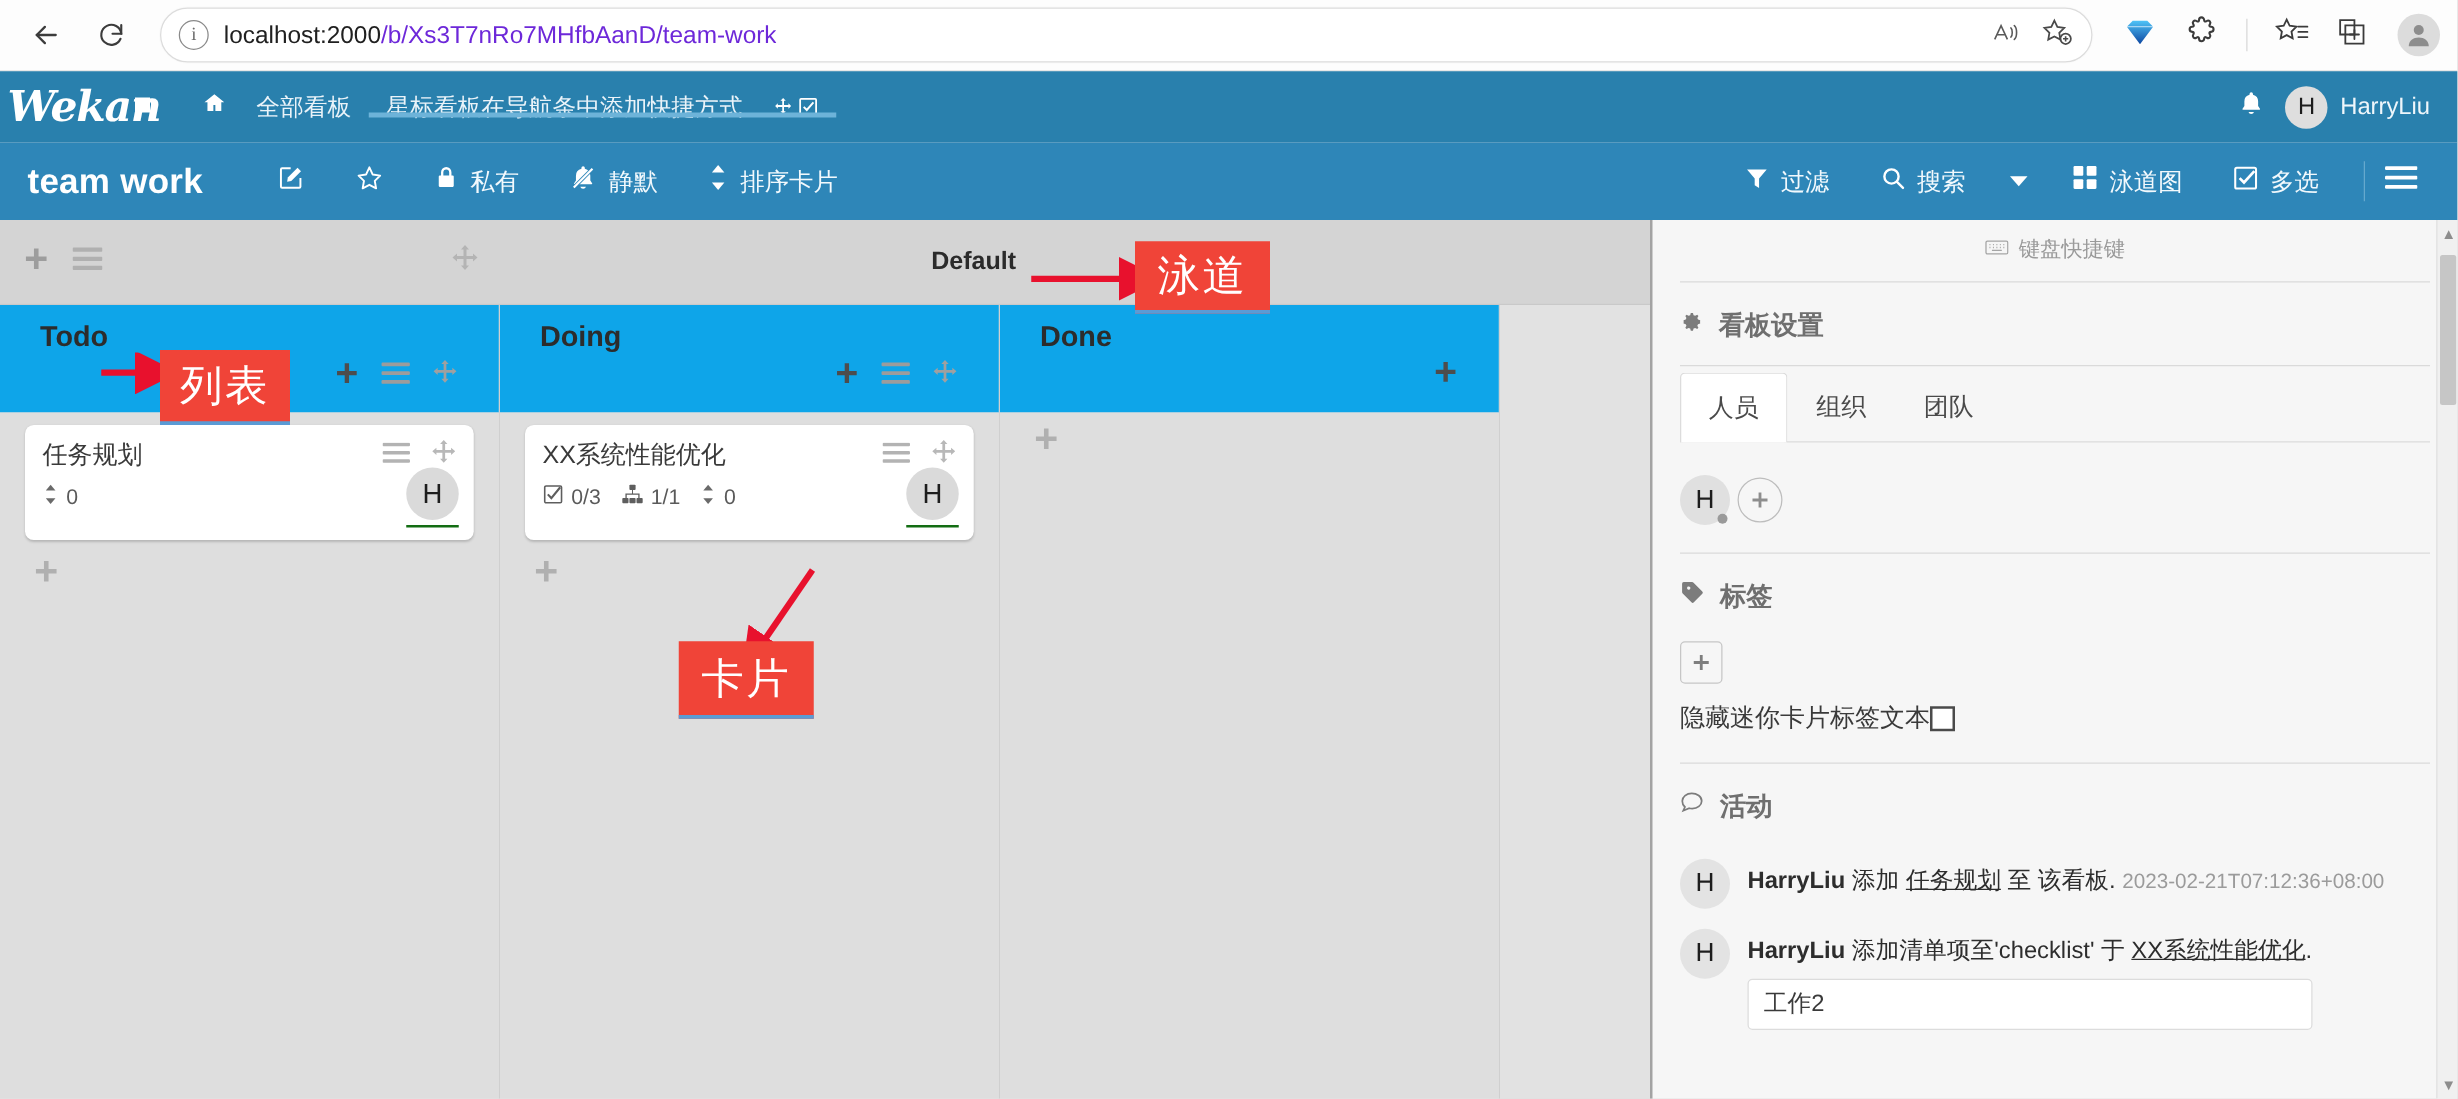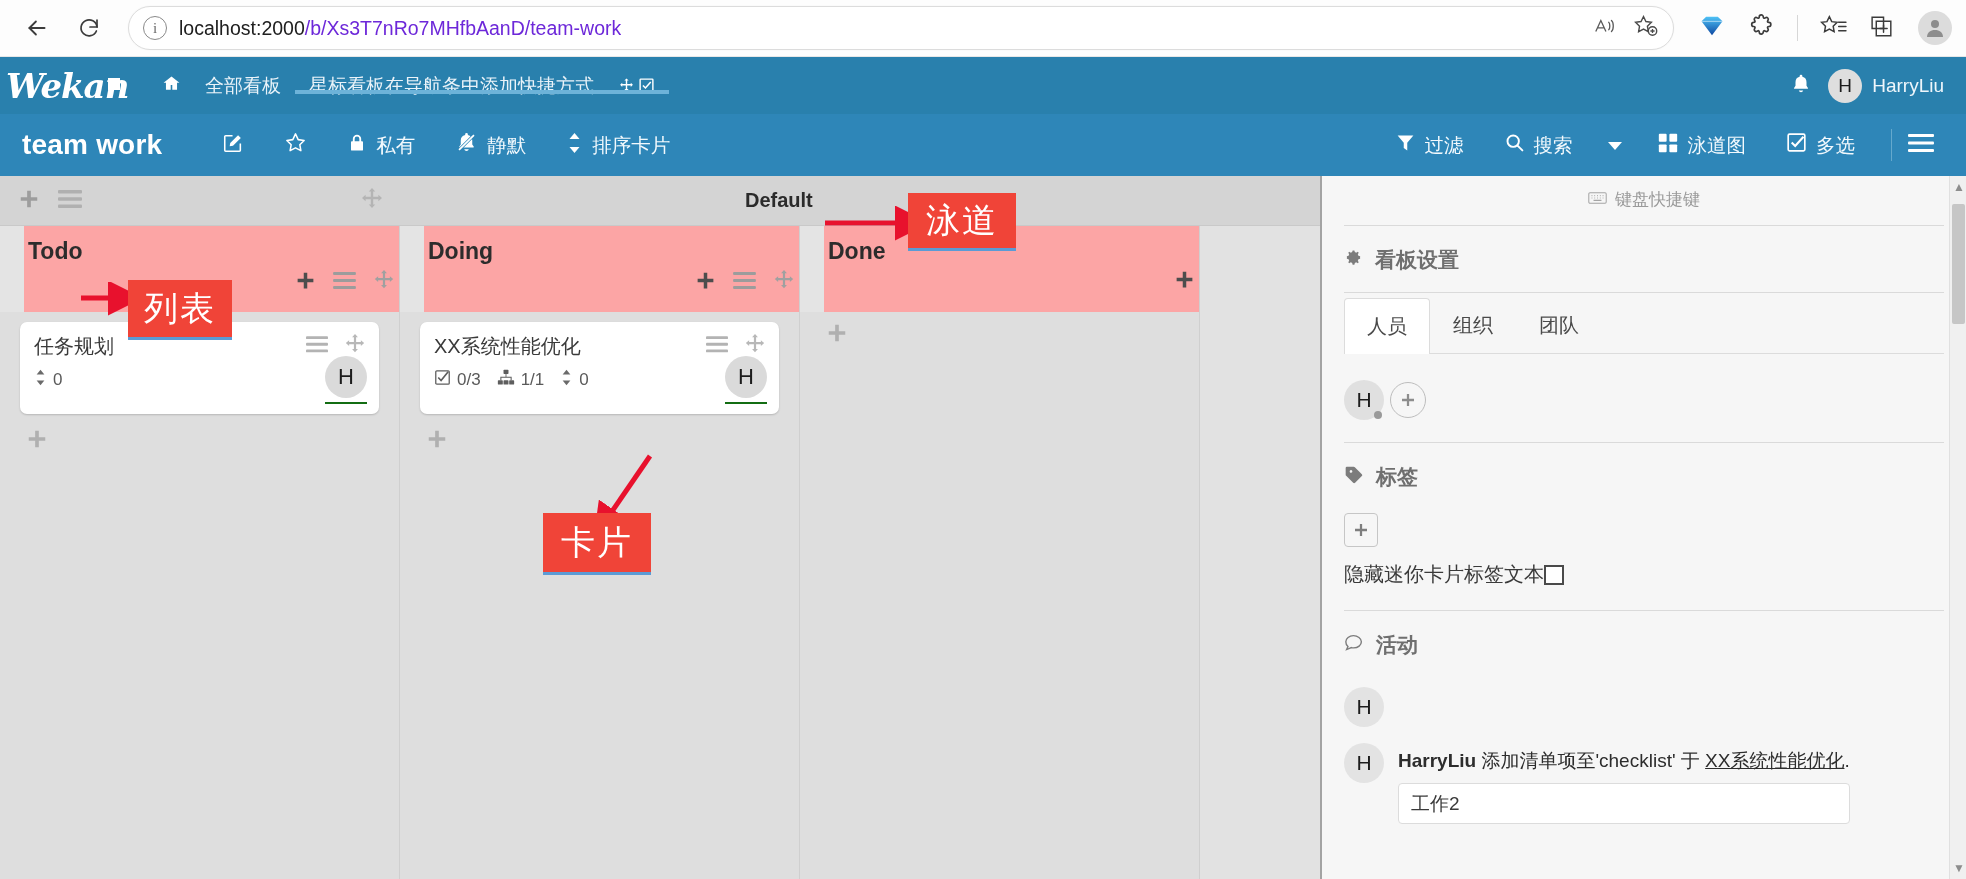--- a/index.html
+++ b/index.html
@@ -73,36 +73,35 @@
   .board-title{font-size:28px;font-weight:700;margin-right:40px;letter-spacing:.2px;}
   .bh-item{display:flex;align-items:center;gap:9px;font-size:19.5px;padding:0 20px;color:#f2f9fd;}
   .bh-right{margin-left:auto;display:flex;align-items:center;}
   .bh-sep{width:1px;height:32px;background:#65a9cd;margin:0 16px;}
 
   
   .main{display:flex;height:calc(879px - 57px - 57px - 62px);}
   .board-canvas{flex:1;display:flex;flex-direction:column;background:#dcdcdc;min-width:0;}
 
   .swimlane-head{
-    height:50px;background:#d4d4d4;display:flex;align-items:center;
+    height:68px;background:#d4d4d4;display:flex;align-items:center;
     padding:0 18px;position:relative;border-bottom:1px solid #c9c9c9;
   }
   .sw-icons{display:flex;align-items:center;gap:18px;color:#9d9d9d;}
   .sw-drag{position:absolute;left:360px;color:#b0b0b0;}
   .sw-title{position:absolute;left:745px;font-size:20px;font-weight:700;color:#2b2b2b;}
 
   .lists-row{flex:1;display:flex;align-items:stretch;background:#e2e2e2;}
   .list-col{
     width:400px;border-right:1px solid #cfcfcf;display:flex;flex-direction:column;
     background:#e4e4e4;
   }
   .list-head{
-    min-height:86px;padding:12px 4px 8px;display:flex;flex-direction:column;
-    background:#fca5a5;
-    margin-left:24px;
+    min-height:86px;padding:12px 32px 8px;display:flex;flex-direction:column;
+    background:#0ea5e9;
   }
   .list-name{font-size:23px;font-weight:700;color:#2c2c2c;}
   .list-head-icons{display:flex;align-items:center;gap:17px;margin-left:auto;color:#5a5a5a;margin-top:4px;}
   .list-body{flex:1;background:#dedede;padding:10px 20px;}
 
   .card{
     background:#fff;border-radius:7px;padding:12px 14px 16px;position:relative;
     box-shadow:0 1px 2px rgba(0,0,0,.18);min-height:92px;
   }
   .card-title{font-size:20px;color:#3a3a3a;line-height:1.2;padding-right:80px;}
@@ -687,20 +686,27 @@
           <span>
             <svg width="20" height="18" viewBox="0 0 24 22" fill="none" stroke="#7c7c7c" stroke-width="1.7">
                 <path d="M21 9.5c0 4.1-4.2 7.5-9.3 7.5-1 0-2-.1-2.9-.4L3 19l1.6-3.6C3 14 2 11.9 2 9.5 2 5.4 6.2 2 11.3 2S21 5.4 21 9.5z"></path>
               </svg>
           </span>
           <span>活动</span>
         </div>
 
         <div class="act-item">
           <span class="act-av">H</span>
+          <span class="act-text">
+            <b>HarryLiu</b>
+            <span>添加</span>
+            <u>任务规划</u>
+            <span>至 该看板.</span>
+            <span class="act-time">2023-02-21T07:12:36+08:00</span>
+          </span>
         </div>
 
         <div class="act-item">
           <span class="act-av">H</span>
           <span class="act-text">
             <b>HarryLiu</b>
             <span>添加清单项至'checklist' 于</span>
             <u>XX系统性能优化</u><span>.</span>
             <div class="act-box">工作2</div>
           </span>

